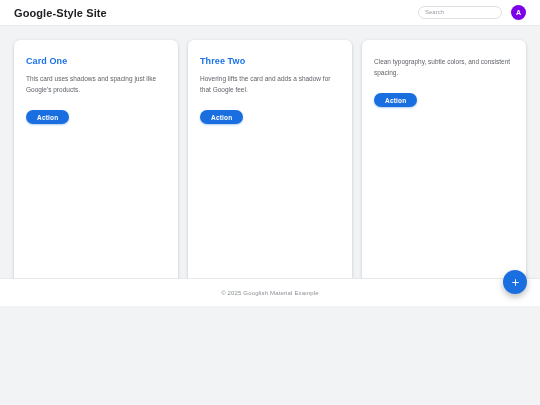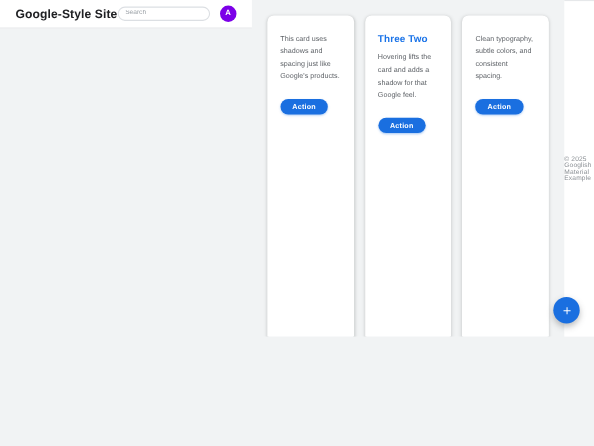--- a/index.html
+++ b/index.html
@@ -12,20 +12,21 @@
     overflow: hidden;
     background: #f1f3f4;
     font-family: "Liberation Sans", sans-serif;
     -webkit-font-smoothing: antialiased;
   }
   .page {
     position: relative;
     width: 540px;
     height: 306px;
     display: flex;
+    flex-direction: column;
     background: #f1f3f4;
   }
 
   
   .appbar {
     height: 26px;
     flex: 0 0 26px;
     background: #ffffff;
     border-bottom: 1px solid #e6e8ea;
     display: flex;
@@ -176,20 +177,21 @@
     <div class="search-box">
       <input type="text" placeholder="Search" style="">
     </div>
     <div class="avatar">A</div>
   </div>
 
   <div class="main">
     <div class="card-grid">
 
       <div class="card">
+        <div class="card-title">Card One</div>
         <p class="card-text">This card uses shadows and spacing just like Google's products.</p>
         <button class="action-btn">Action</button>
       </div>
 
       <div class="card">
         <div class="card-title">Three Two</div>
         <p class="card-text">Hovering lifts the card and adds a shadow for that Google feel.</p>
         <button class="action-btn">Action</button>
       </div>
 

